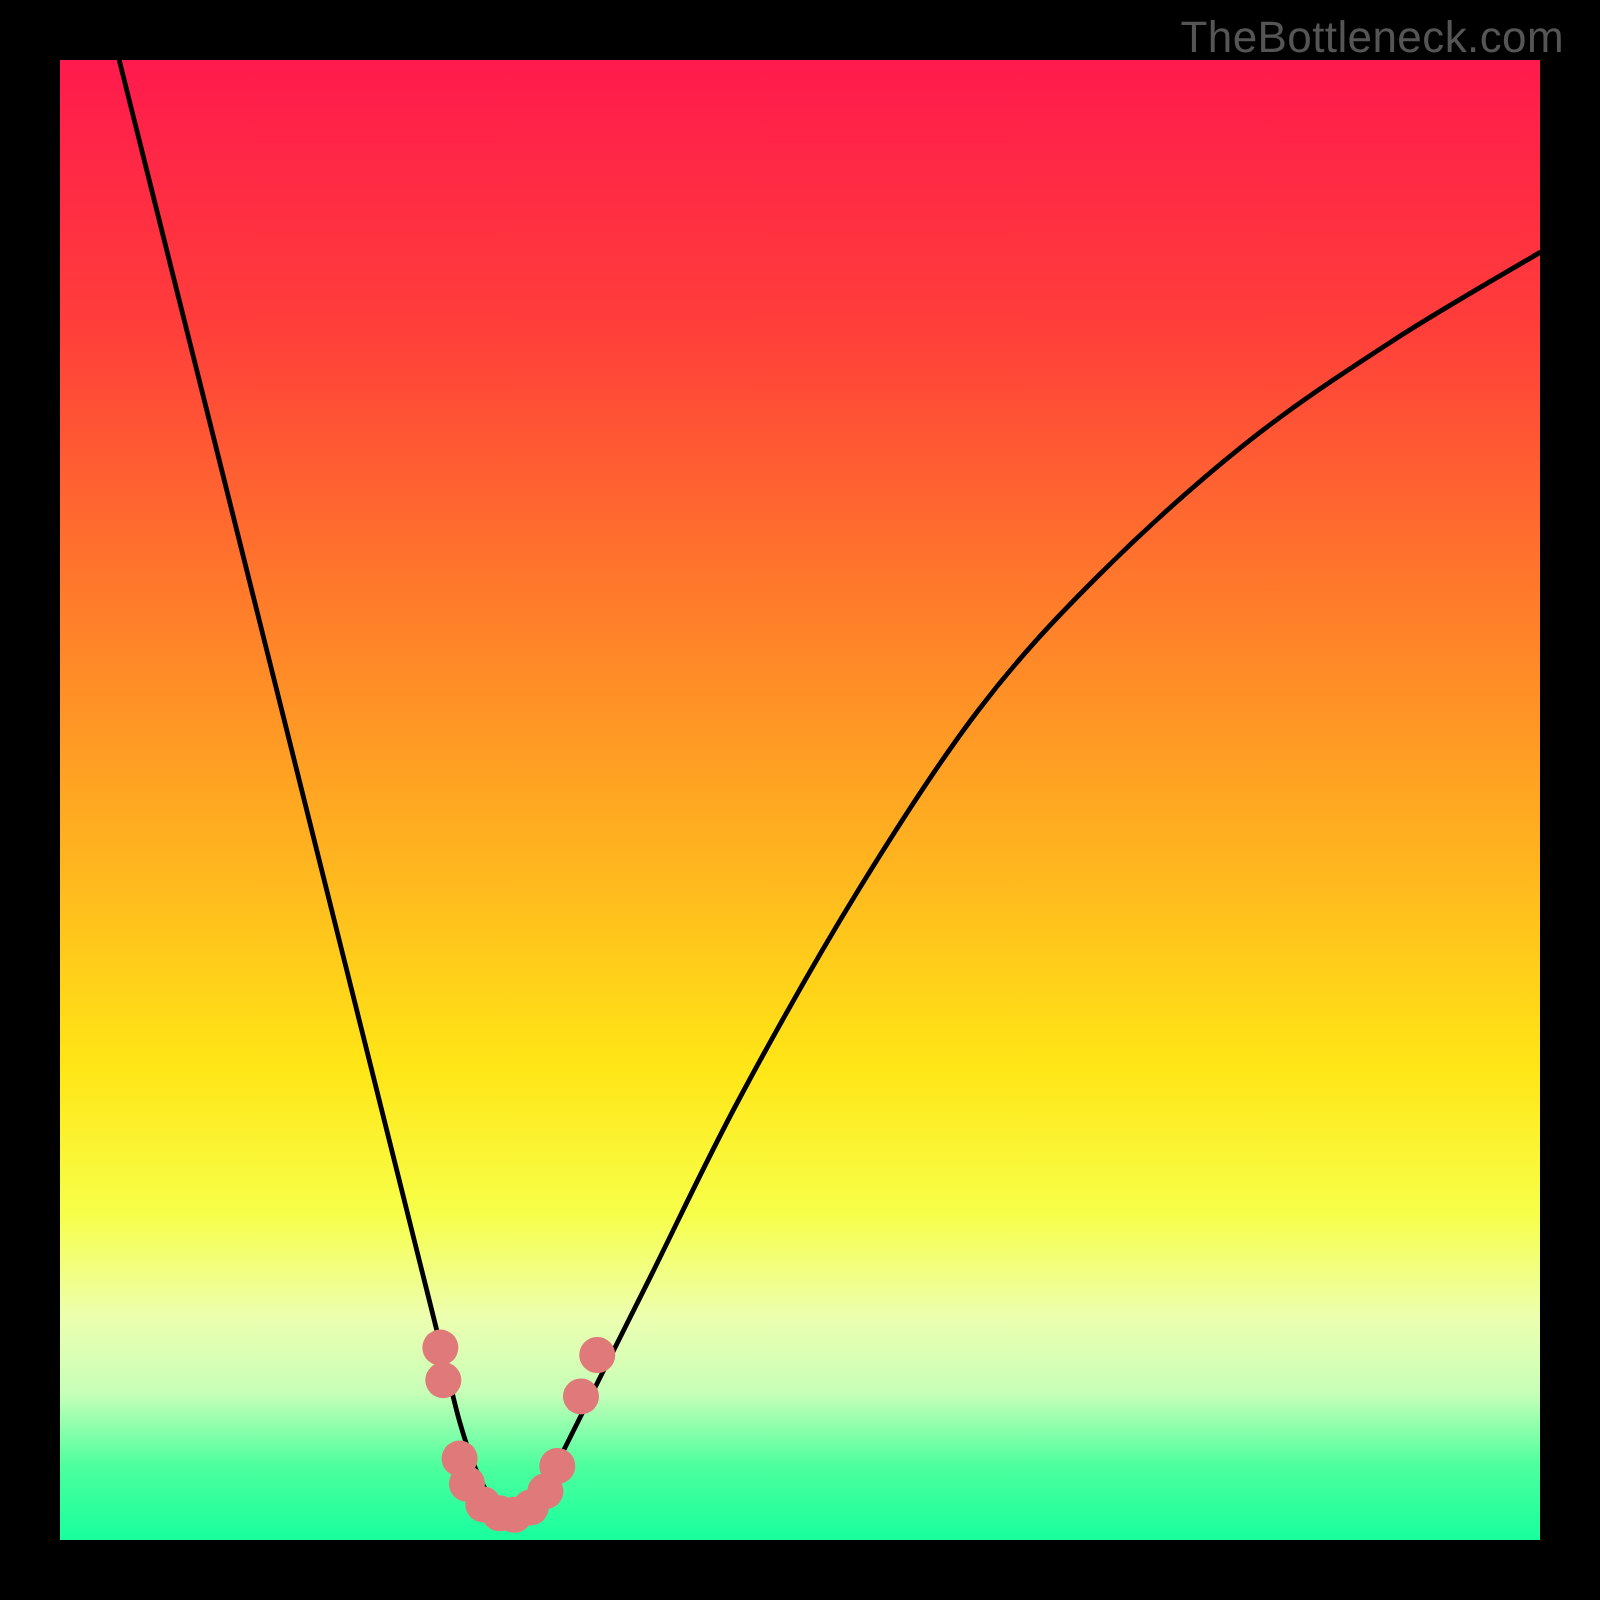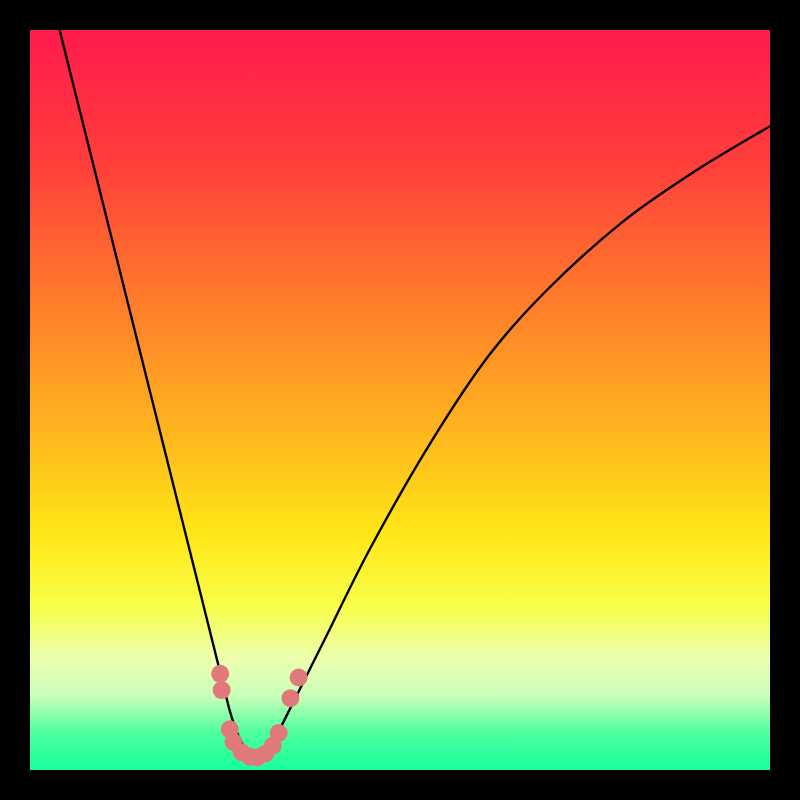--- a/index.html
+++ b/index.html
@@ -55,20 +55,21 @@
   }
   .marker {
     fill: #e07a7a;
     stroke: none;
   }
 </style>
 </head>
 <body>
 
 <div class="frame">
+  <div class="watermark">TheBottleneck.com</div>
 
   <div class="plot-area">
     <div class="gradient-bg" style="background: linear-gradient(rgb(255, 26, 77) 0%, rgb(255, 62, 58) 18%, rgb(255, 122, 43) 36%, rgb(255, 180, 31) 54%, rgb(255, 230, 22) 68%, rgb(247, 255, 74) 78%, rgb(236, 255, 176) 85%, rgb(200, 255, 184) 90%, rgb(77, 255, 158) 95%, rgb(24, 255, 158) 100%);"></div>
     <svg class="curve-layer" viewBox="0 0 740 740" preserveAspectRatio="none">
       <path class="curve" d="M 29.60 0.00 C 32.07 9.87, 39.47 39.47, 44.40 59.20 C 49.33 78.93, 54.27 98.67, 59.20 118.40 C 64.13 138.13, 69.07 157.87, 74.00 177.60 C 78.93 197.33, 83.87 217.07, 88.80 236.80 C 93.73 256.53, 98.67 276.27, 103.60 296.00 C 108.53 315.73, 113.47 335.47, 118.40 355.20 C 123.33 374.93, 128.27 394.67, 133.20 414.40 C 138.13 434.13, 143.07 453.87, 148.00 473.60 C 152.93 493.33, 157.87 513.07, 162.80 532.80 C 167.73 552.53, 172.67 572.27, 177.60 592.00 C 182.53 611.73, 188.70 636.40, 192.40 651.20 C 196.10 666.00, 197.33 672.17, 199.80 680.80 C 202.27 689.43, 204.73 696.83, 207.20 703.00 C 209.67 709.17, 212.13 714.10, 214.60 717.80 C 217.07 721.50, 219.53 723.97, 222.00 725.20 C 224.47 726.43, 226.93 726.43, 229.40 725.20 C 231.87 723.97, 234.33 720.27, 236.80 717.80 C 239.27 715.33, 241.73 714.10, 244.20 710.40 C 246.67 706.70, 247.90 703.00, 251.60 695.60 C 255.30 688.20, 259.00 680.80, 266.40 666.00 C 273.80 651.20, 283.67 631.47, 296.00 606.80 C 308.33 582.13, 323.13 550.07, 340.40 518.00 C 357.67 485.93, 379.87 446.47, 399.60 414.40 C 419.33 382.33, 439.07 351.50, 458.80 325.60 C 478.53 299.70, 495.80 281.20, 518.00 259.00 C 540.20 236.80, 567.33 212.13, 592.00 192.40 C 616.67 172.67, 641.33 156.63, 666.00 140.60 C 690.67 124.57, 727.67 103.60, 740.00 96.20"></path>
       <g>
           <circle class="marker" cx="190.18" cy="643.80" r="9"></circle>
           <circle class="marker" cx="191.66" cy="660.08" r="9"></circle>
           <circle class="marker" cx="199.80" cy="699.30" r="9"></circle>
           <circle class="marker" cx="203.50" cy="711.88" r="9"></circle>

